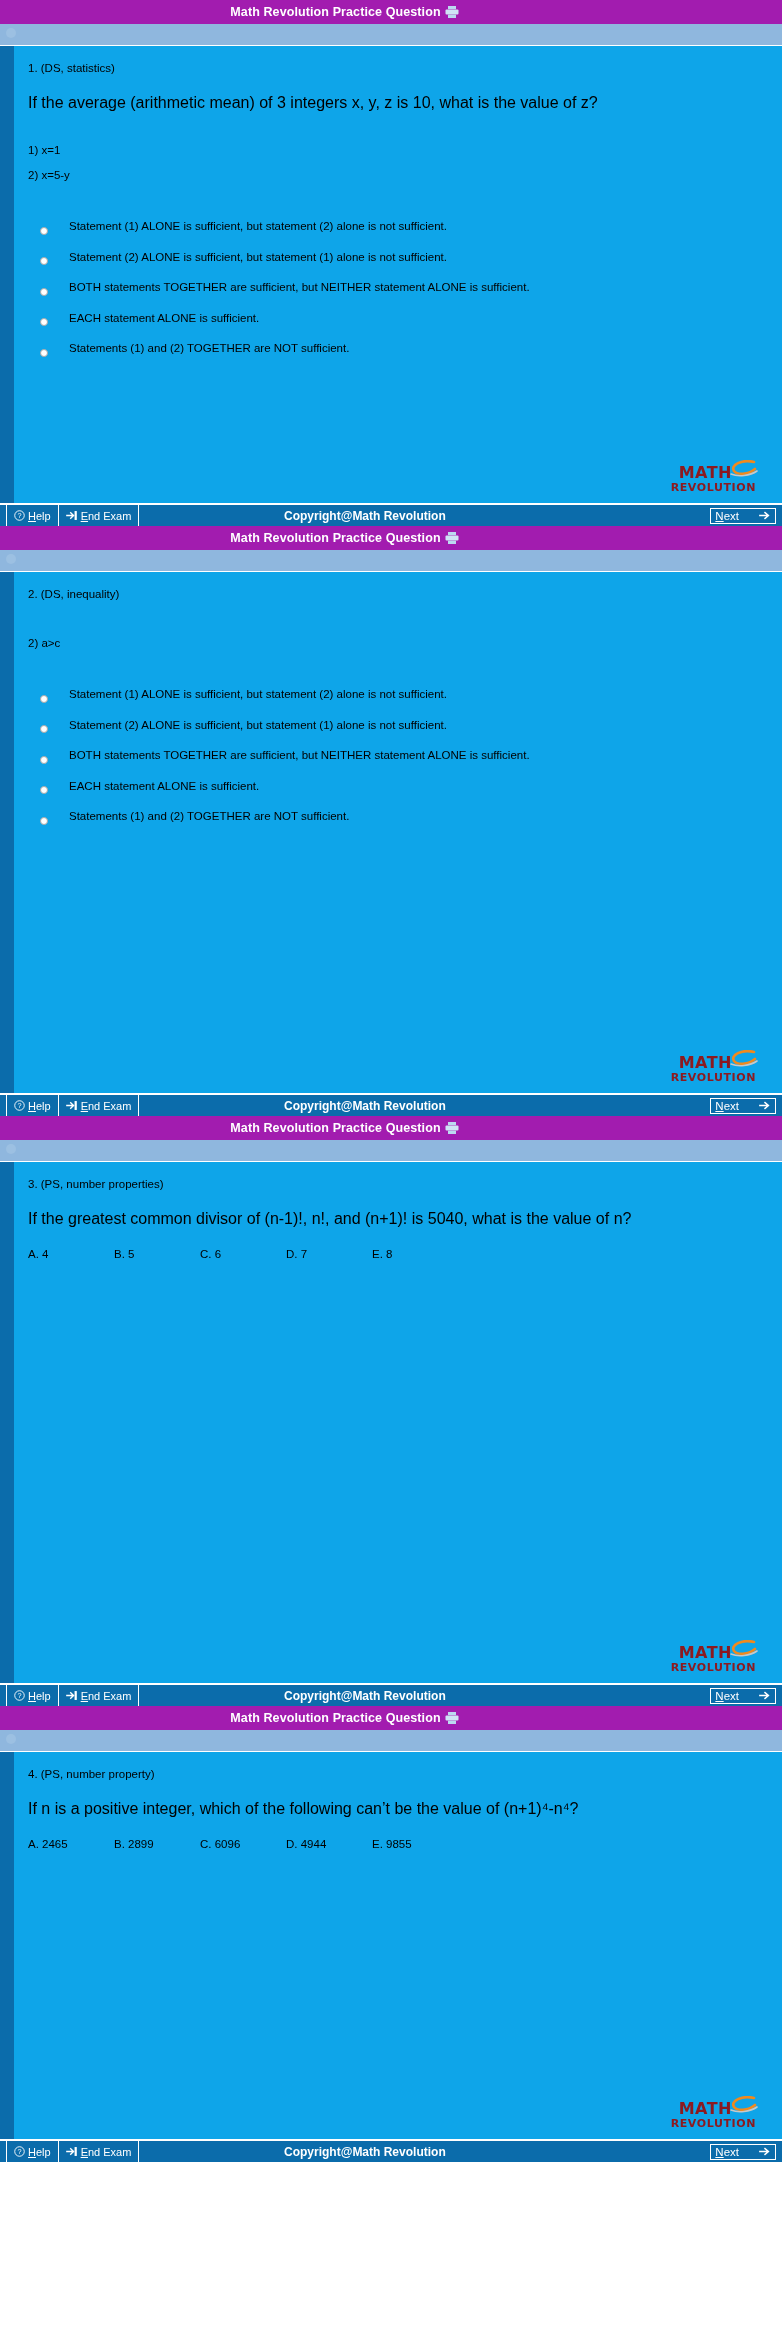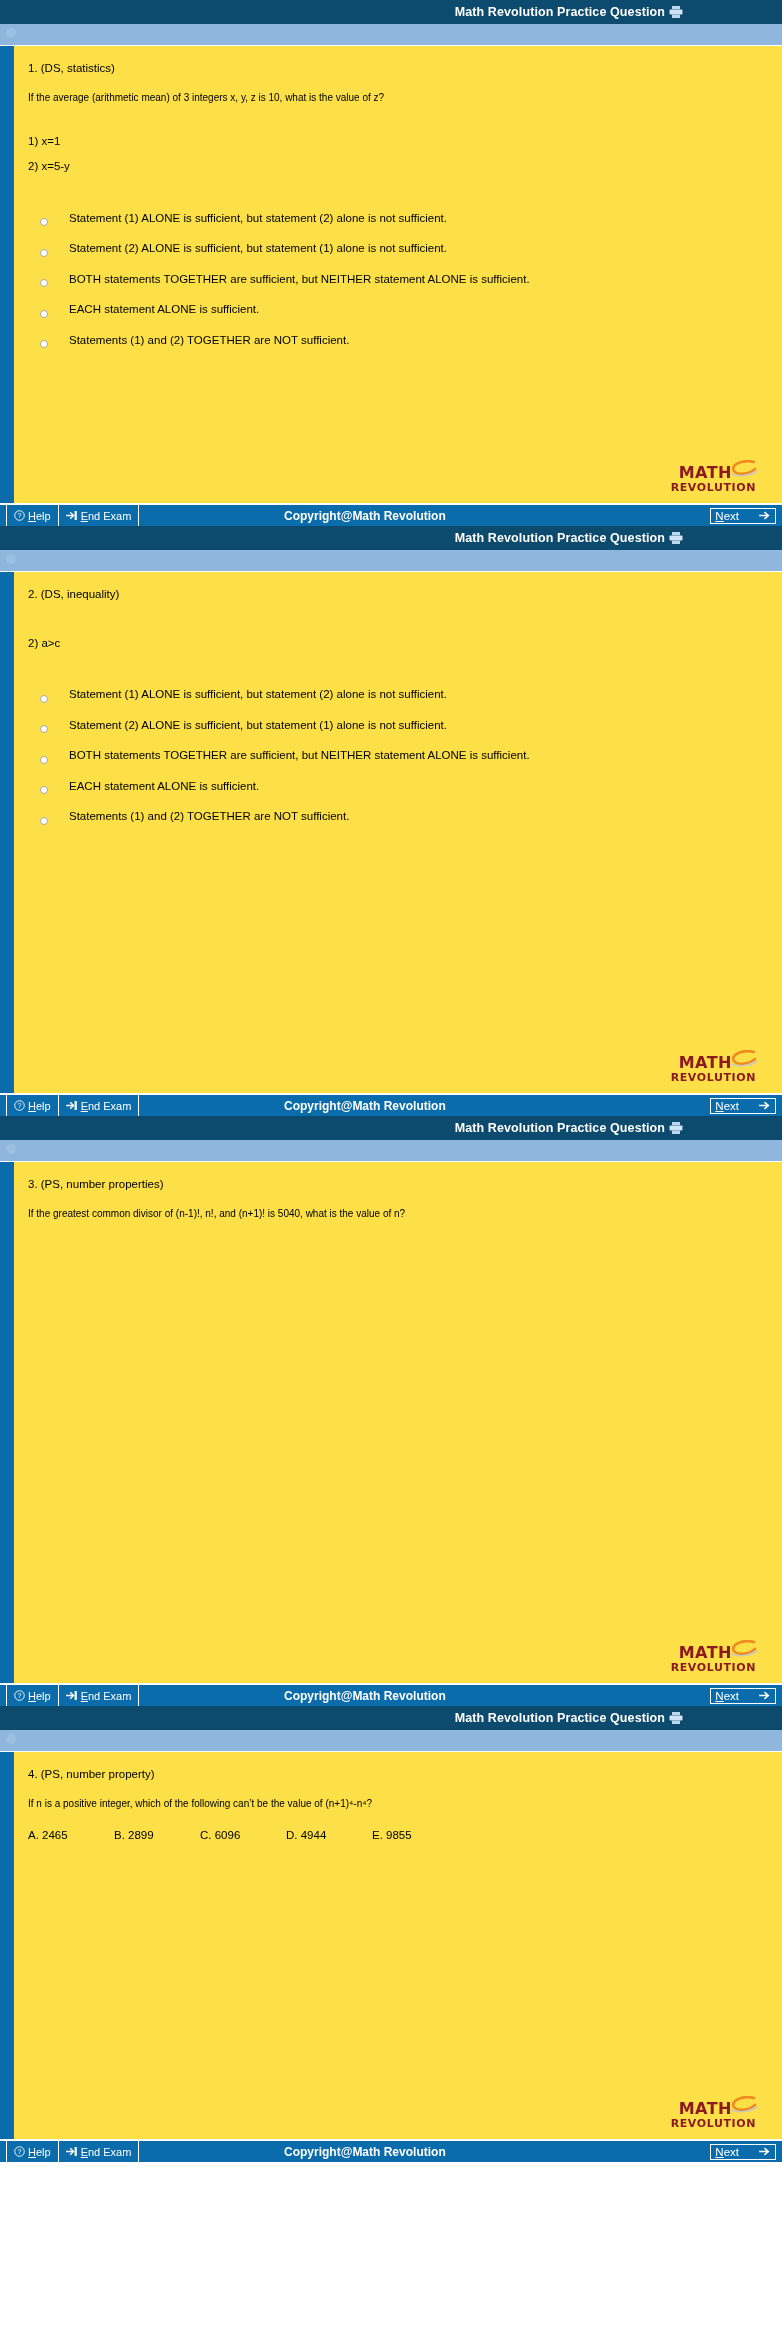--- a/index.html
+++ b/index.html
@@ -12,24 +12,24 @@
   }
 
   .exam-panel {
     width: 782px;
     background: #ffffff;
   }
 
   
   .title-bar {
     height: 24px;
-    background: #0c4a6e;
+    background: #a21caf;
     display: flex;
     align-items: center;
-    justify-content: flex-end;
+    justify-content: center;
     padding: 0 0 0 6px;
     position: relative;
   }
   .title-text {
     color: #ffffff;
     font-size: 12.5px;
     font-weight: bold;
     letter-spacing: 0.1px;
     white-space: nowrap;
   }
@@ -66,34 +66,34 @@
     background: #ffffff;
     border-bottom: 1px solid #ffffff;
   }
   .left-rail {
     width: 14px;
     background: #0b6cab;
     flex: 0 0 14px;
   }
   .content {
     flex: 1 1 auto;
-    background: #fde047;
+    background: #0ea5e9;
     padding: 14px 16px 4px 14px;
     position: relative;
     display: flex;
     flex-direction: column;
   }
 
   .q-tag {
     font-size: 11.5px;
     line-height: 1.45;
     margin-bottom: 14px;
   }
   .q-stem {
-    font-size: 10px;
+    font-size: 16px;
     line-height: 1.45;
     margin-bottom: 10px;
   }
   .q-statements {
     margin-top: 18px;
     margin-bottom: 6px;
   }
   .q-statement {
     font-size: 11.5px;
     line-height: 1.45;
@@ -400,20 +400,27 @@
             <rect x="4" y="9.6" width="8" height="3.4" fill="#bcd9f0"></rect>
           </svg>
         </span>
       </div>
       <div class="sub-bar"></div>
       <div class="content-wrap" style="height:522px">
         <div class="left-rail"></div>
         <div class="content">
           <div class="q-tag">3. (PS, number properties)</div>
           <div class="q-stem">If the greatest common divisor of (n-1)!, n!, and (n+1)! is 5040, what is the value of n?</div>
+          <div class="choice-row">
+            <span class="choice">A. 4</span>
+            <span class="choice">B. 5</span>
+            <span class="choice">C. 6</span>
+            <span class="choice">D. 7</span>
+            <span class="choice">E. 8</span>
+          </div>
           <div class="spacer"></div>
           <div class="logo-zone">
             <div class="logo"><span class="logo-math">MATH<span class="logo-swoosh"><svg width="30" height="18" viewBox="0 0 30 18" xmlns="http://www.w3.org/2000/svg">
                     <path d="M26 2 C14 -1 2 5 6 11 C9 15 20 15 27 9" fill="none" stroke="#f08a1e" stroke-width="2.6" stroke-linecap="round"></path>
                     <path d="M3 14 C10 17 22 16 29 11" fill="none" stroke="#c8c8c8" stroke-width="1.6" stroke-linecap="round"></path>
                   </svg></span></span><span class="logo-rev">REVOLUTION</span></div>
           </div>
         </div>
       </div>
       <div class="footer">

